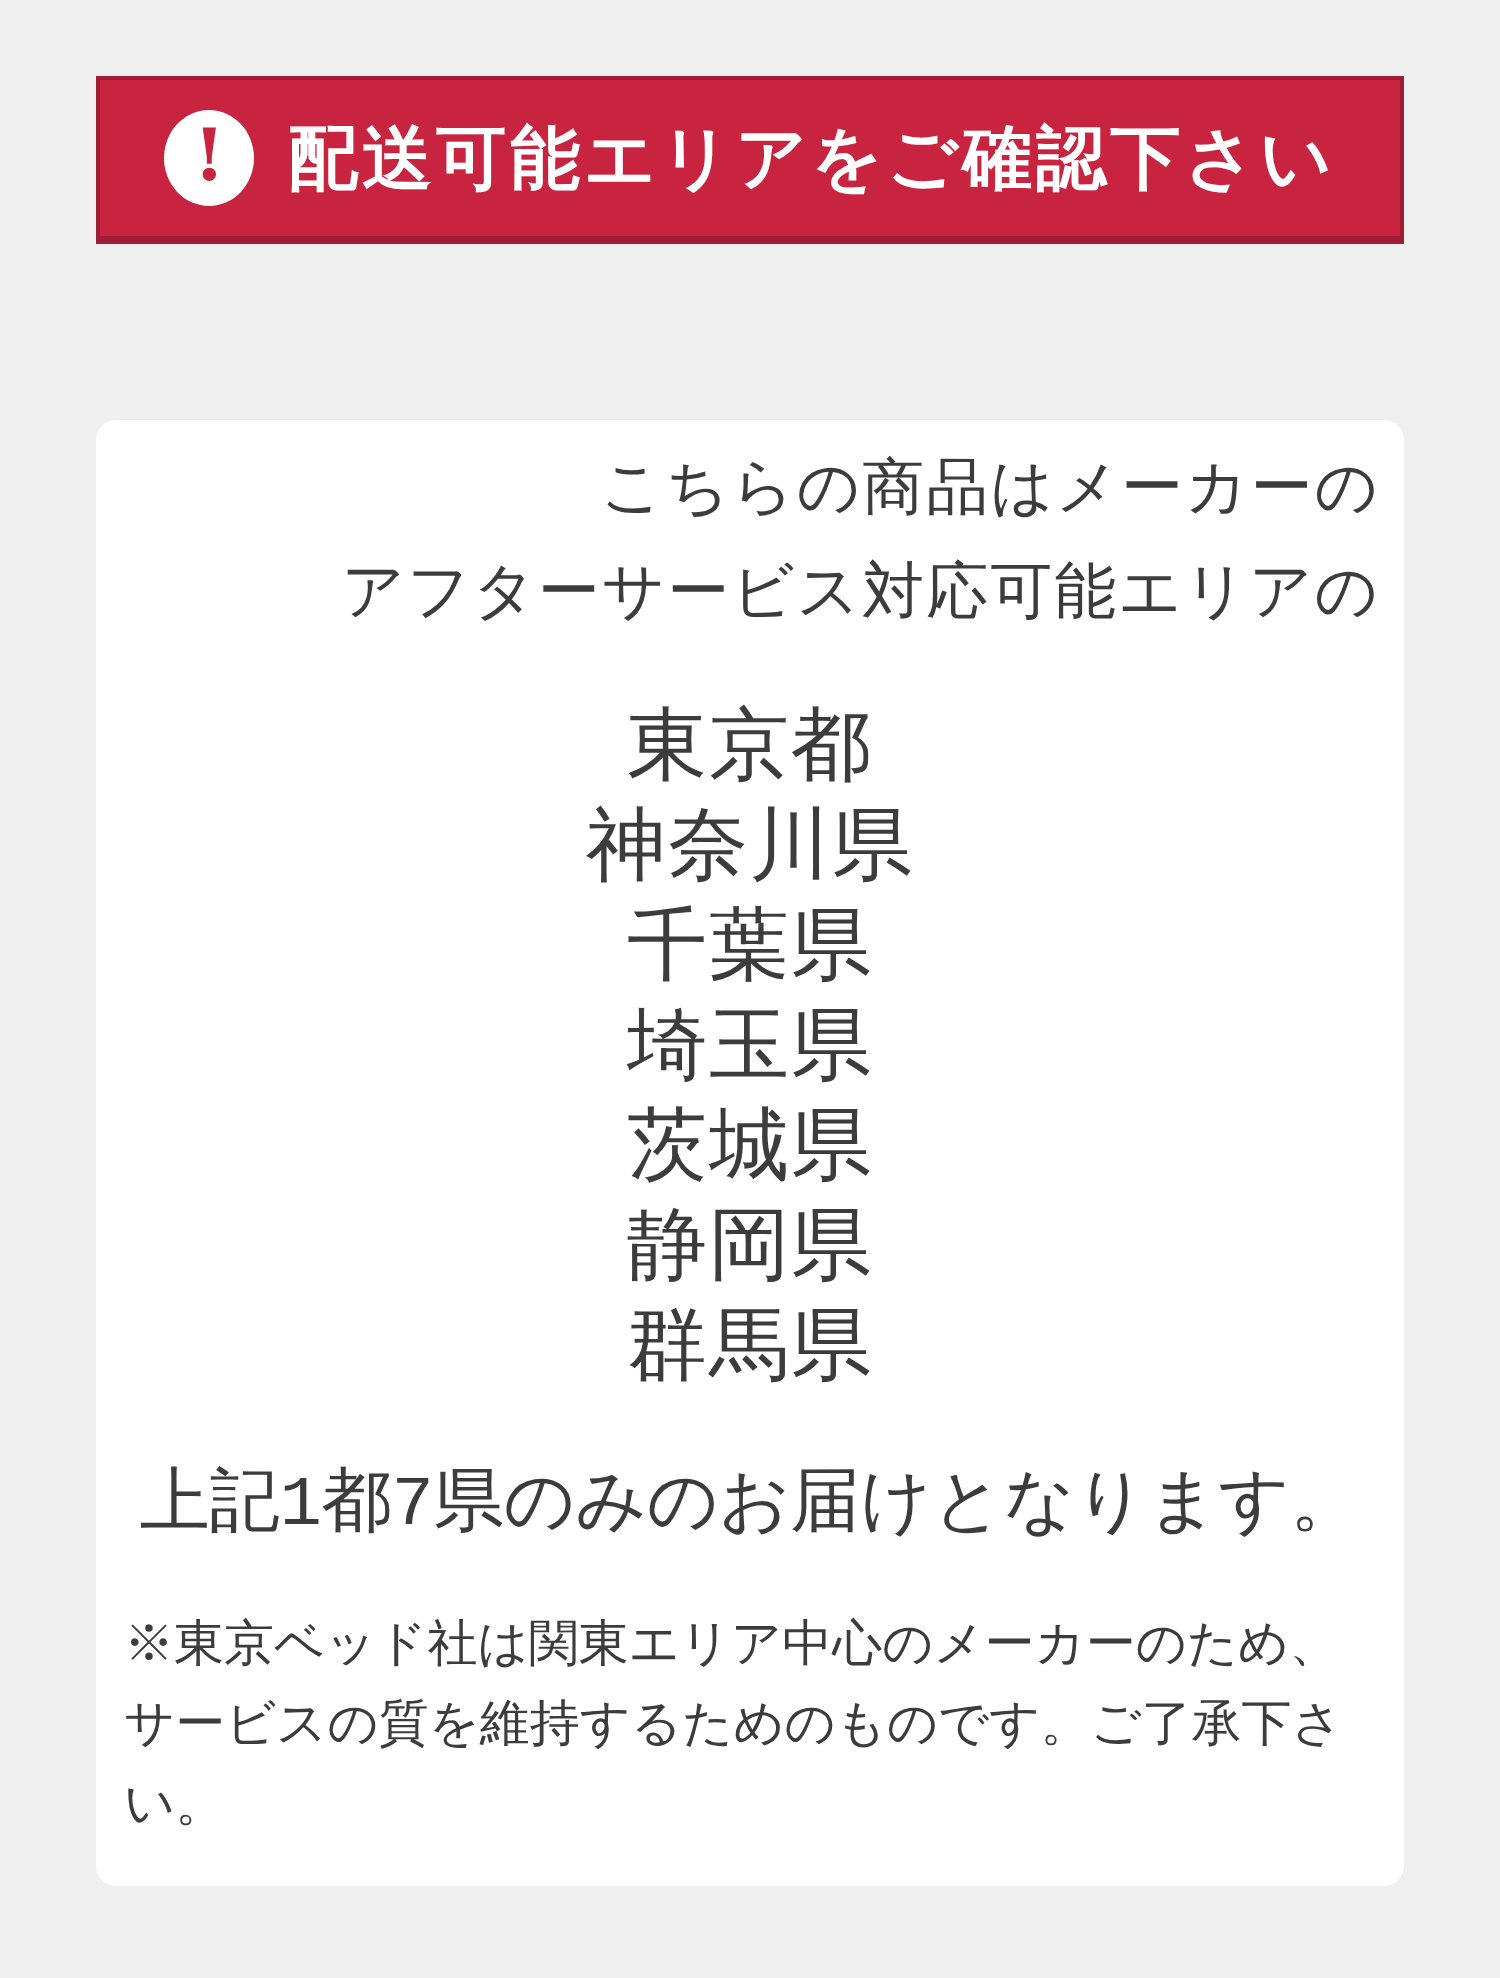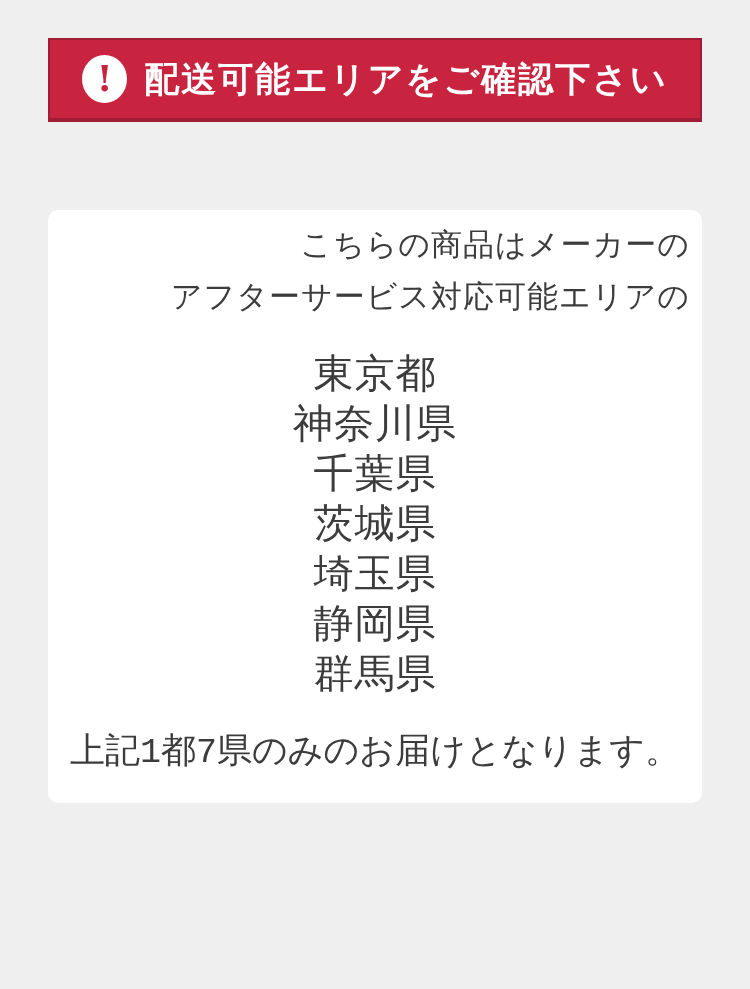--- a/index.html
+++ b/index.html
@@ -108,27 +108,31 @@
     </p>
 
     <ul class="pref-list">
 
         <li class="pref-item">東京都</li>
 
         <li class="pref-item">神奈川県</li>
 
         <li class="pref-item">千葉県</li>
 
+        <li class="pref-item">埼玉県</li>
+
         <li class="pref-item">茨城県</li>
-
-        <li class="pref-item">埼玉県</li>
 
 
         <li class="pref-item">静岡県</li>
 
         <li class="pref-item">群馬県</li>
       </ul>
 
     <p class="delivery">上記1都7県のみのお届けとなります。</p>
 
+    <p class="footnote">
+      <span>※東京ベッド社は関東エリア中心のメーカーのため、</span><br>
+      <span>サービスの質を維持するためのものです。ご了承下さい。</span>
+    </p>
   </div>
 
 </div>
 
 </body></html>

